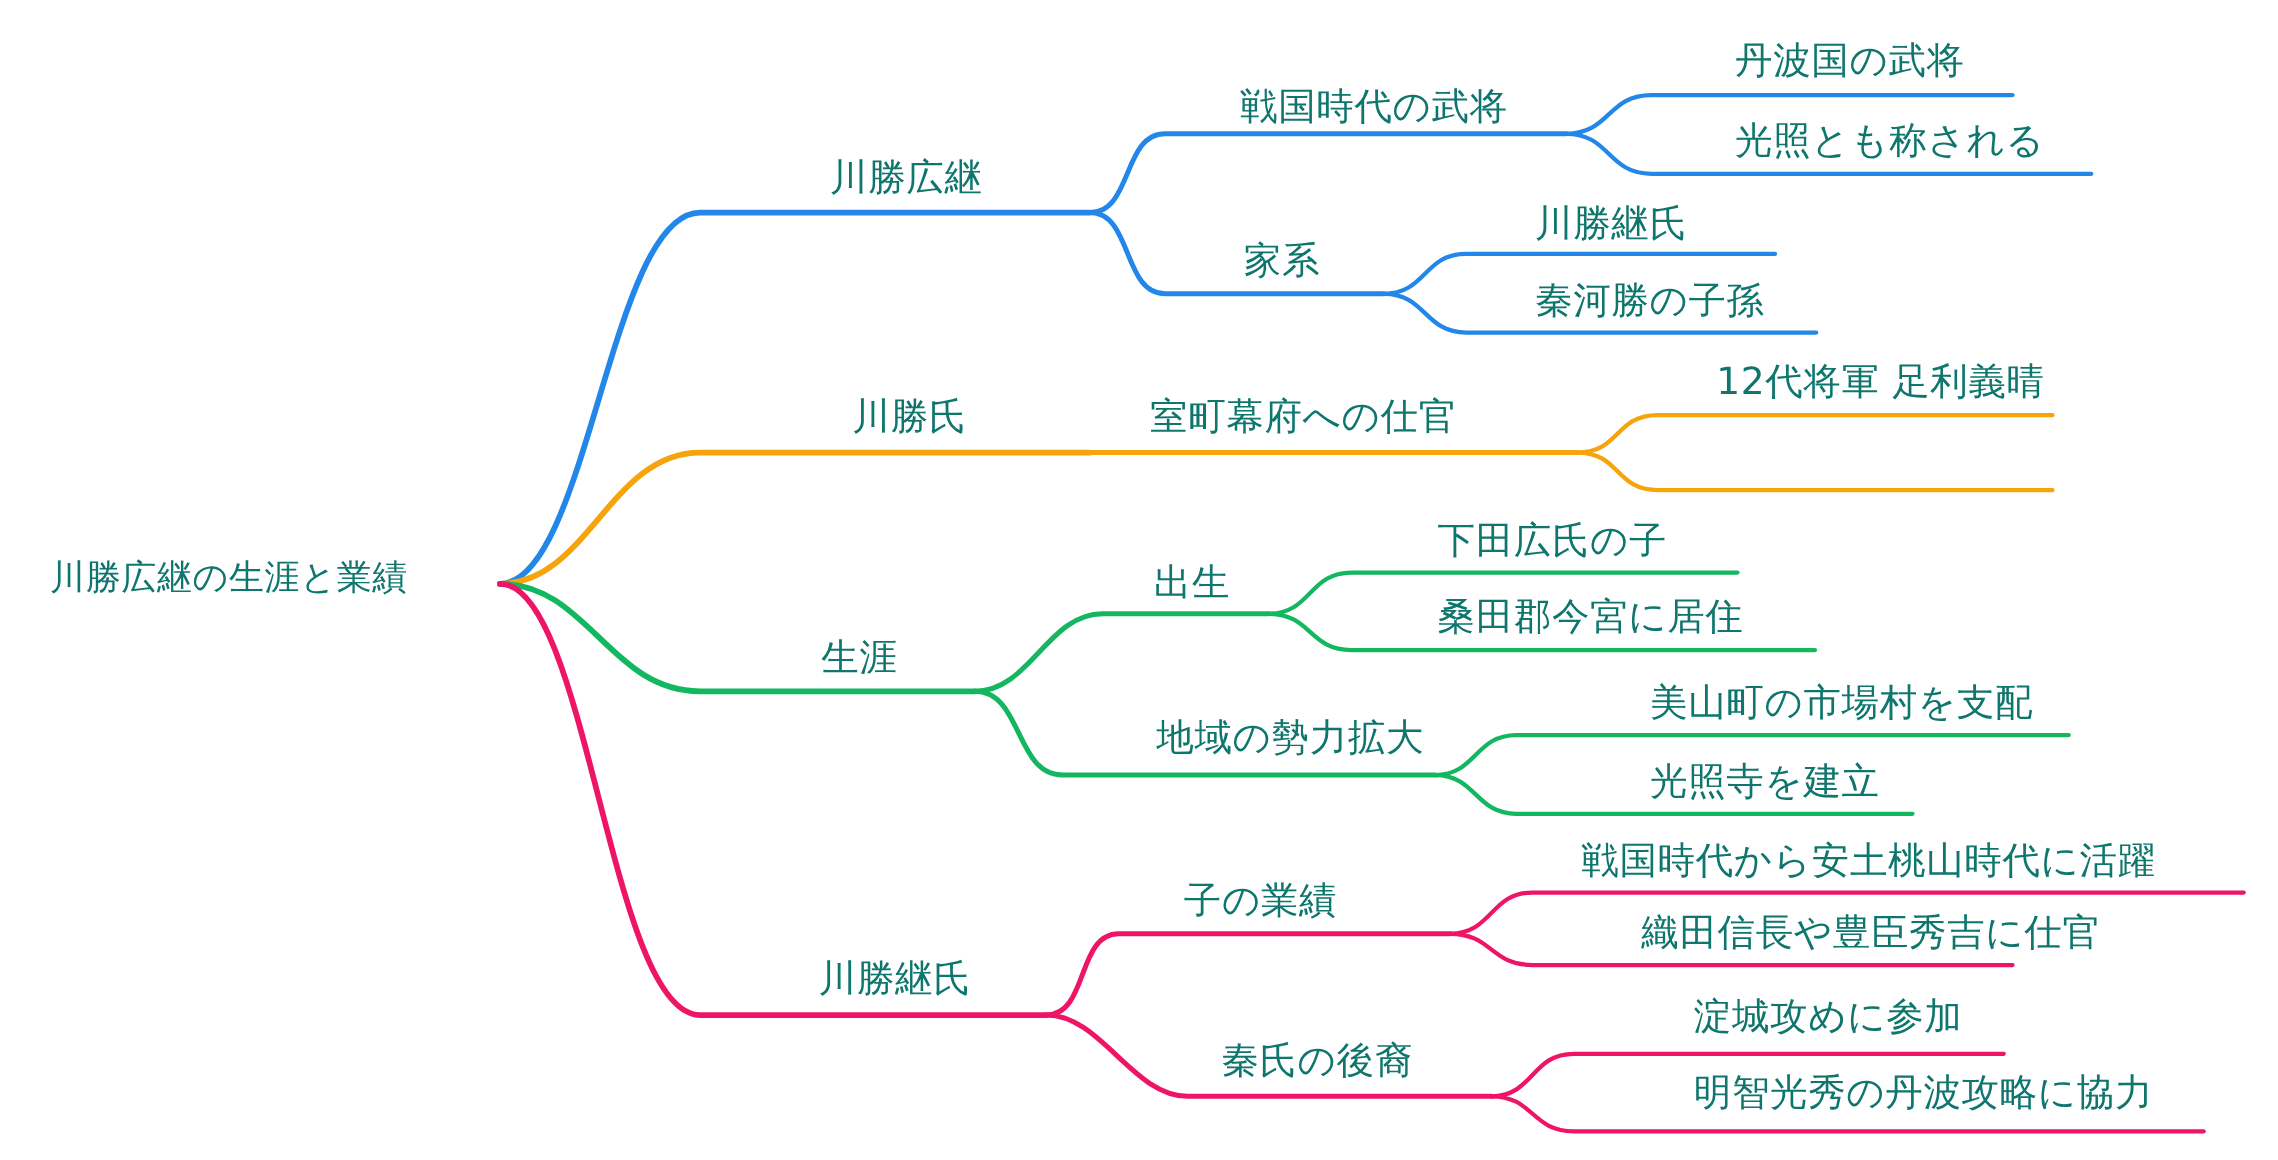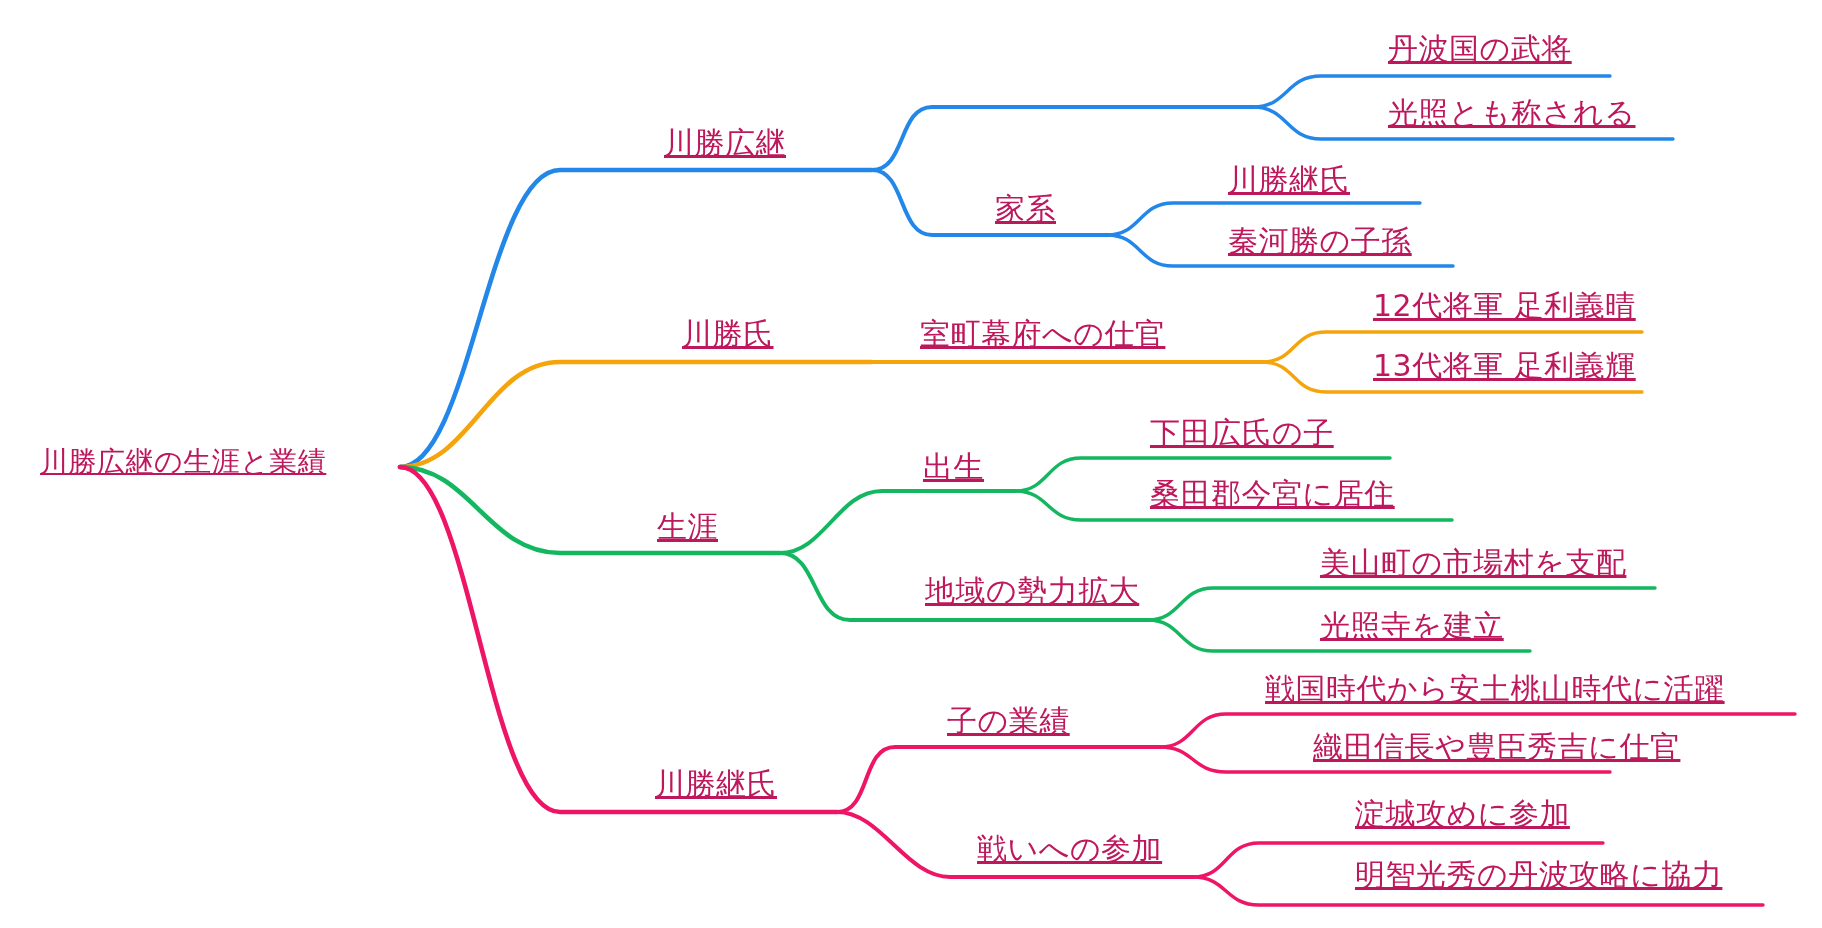--- a/index.html
+++ b/index.html
@@ -24,25 +24,24 @@
     fill: none;
     stroke-linecap: round;
     stroke-linejoin: round;
   }
   .lw1 { stroke-width: 4.6px; }
   .lw2 { stroke-width: 4px; }
   .lw3 { stroke-width: 3.4px; }
   .node-label {
     position: absolute;
     white-space: nowrap;
-    color: #be185d;
+    color: #0f766e;
     font-size: 30px;
     line-height: 1.1;
     letter-spacing: 0.5px;
-    text-decoration: underline;
   }
   .root-label {
     font-size: 28px;
   }
 </style>
 </head>
 <body>
 
 <div id="stage">
 
@@ -74,40 +73,40 @@
     <path class="lw3" d="M1160,747 C1194,747 1192,714 1226,714 L1795,714" stroke="#EE1566"></path>
     <path class="lw3" d="M1160,747 C1194,747 1192,772 1226,772 L1610,772" stroke="#EE1566"></path>
     <path class="lw2" d="M837,812 C881,812 906,877 950,877 L1193,877" stroke="#EE1566"></path>
     <path class="lw3" d="M1193,877 C1227,877 1225,843 1259,843 L1603,843" stroke="#EE1566"></path>
     <path class="lw3" d="M1193,877 C1227,877 1225,905 1259,905 L1763,905" stroke="#EE1566"></path>
   </svg>
 
   <div class="node-label root-label" style="left:40px; top:447px;">川勝広継の生涯と業績</div>
 
   <div class="node-label" style="left:664px; top:126px;">川勝広継</div>
+  <div class="node-label" style="left:992px; top:69px;">戦国時代の武将</div>
   <div class="node-label" style="left:1388px; top:32px;">丹波国の武将</div>
   <div class="node-label" style="left:1388px; top:96px;">光照とも称される</div>
   <div class="node-label" style="left:995px; top:192px;">家系</div>
   <div class="node-label" style="left:1228px; top:163px;">川勝継氏</div>
   <div class="node-label" style="left:1228px; top:224px;">秦河勝の子孫</div>
 
   <div class="node-label" style="left:658px; top:317px;margin-left:24px;">川勝氏</div>
   <div class="node-label" style="left:920px; top:317px;">室町幕府への仕官</div>
   <div class="node-label" style="left:1373px; top:289px;">12代将軍 足利義晴</div>
-  <div class="node-label" style="left:1373px; top:349px;">13代将軍 足利義輝</div>
 
   <div class="node-label" style="left:657px; top:510px;">生涯</div>
   <div class="node-label" style="left:923px; top:450px;">出生</div>
   <div class="node-label" style="left:1150px; top:416px;">下田広氏の子</div>
   <div class="node-label" style="left:1150px; top:477px;">桑田郡今宮に居住</div>
   <div class="node-label" style="left:925px; top:574px;">地域の勢力拡大</div>
   <div class="node-label" style="left:1320px; top:546px;">美山町の市場村を支配</div>
   <div class="node-label" style="left:1320px; top:609px;">光照寺を建立</div>
 
   <div class="node-label" style="left:655px; top:767px;">川勝継氏</div>
   <div class="node-label" style="left:947px; top:704px;">子の業績</div>
   <div class="node-label" style="left:1265px; top:672px;">戦国時代から安土桃山時代に活躍</div>
   <div class="node-label" style="left:1313px; top:730px;">織田信長や豊臣秀吉に仕官</div>
-  <div class="node-label" style="left:977px; top:832px;">戦いへの参加</div>
+  <div class="node-label" style="left:977px; top:832px;">秦氏の後裔</div>
   <div class="node-label" style="left:1355px; top:858px;">明智光秀の丹波攻略に協力</div>
   <div class="node-label" style="left:1355px; top:797px;">淀城攻めに参加</div>
 
 </div>
 
 </body></html>

